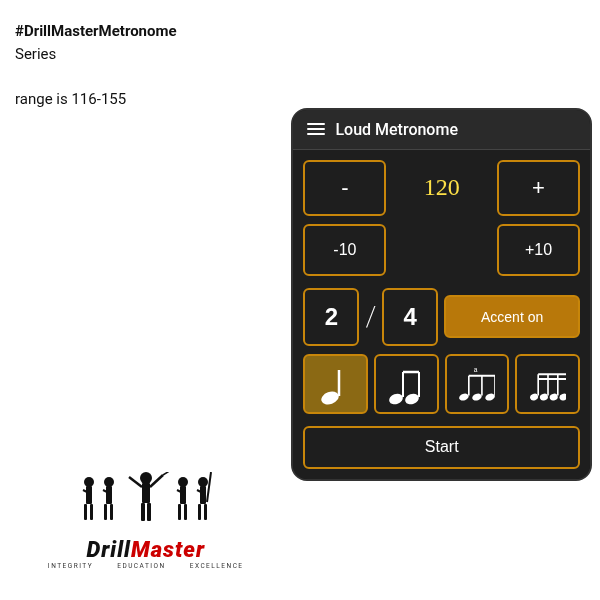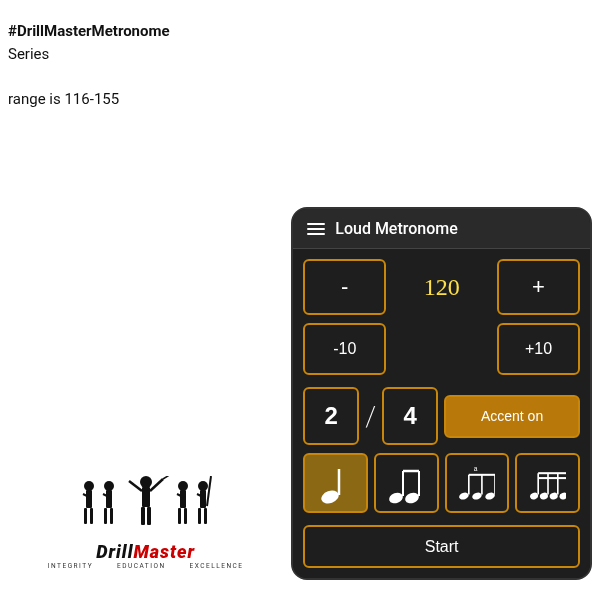--- a/index.html
+++ b/index.html
@@ -8,38 +8,38 @@
       height: 600px;
       background: #fff;
       font-family: 'Roboto', Arial, sans-serif;
       display: flex;
       overflow: hidden;
     }
 
     
     .left-panel {
       width: 297px;
-      padding: 20px 8px;
+      padding: 20px 15px;
       display: flex;
       flex-direction: column;
       justify-content: space-between;
     }
     .left-text {
       font-size: 15px;
       line-height: 1.5;
       color: #111;
     }
     .left-text .hashtag { font-weight: bold; }
 
     
     .phone-container {
       width: 315px;
       padding: 8px 8px 20px 0;
       display: flex;
-      align-items: flex-end;
+      align-items: center;
     }
     .phone {
       flex: 1;
       background: #1a1a1a;
       border-radius: 16px;
       overflow: hidden;
       display: flex;
       flex-direction: column;
       border: 2px solid #333;
     }
@@ -230,21 +230,21 @@
     }
 
     
     .drillmaster-logo {
       display: flex;
       flex-direction: column;
       align-items: center;
       padding: 10px 0;
     }
     .dm-title {
-      font-size: 18px;
+      font-size: 22px;
       font-weight: 900;
       letter-spacing: 1px;
       color: #111;
       font-style: italic;
     }
     .dm-title .red { color: #cc0000; }
     .dm-subtitle {
       display: flex;
       gap: 24px;
       font-size: 6.5px;

